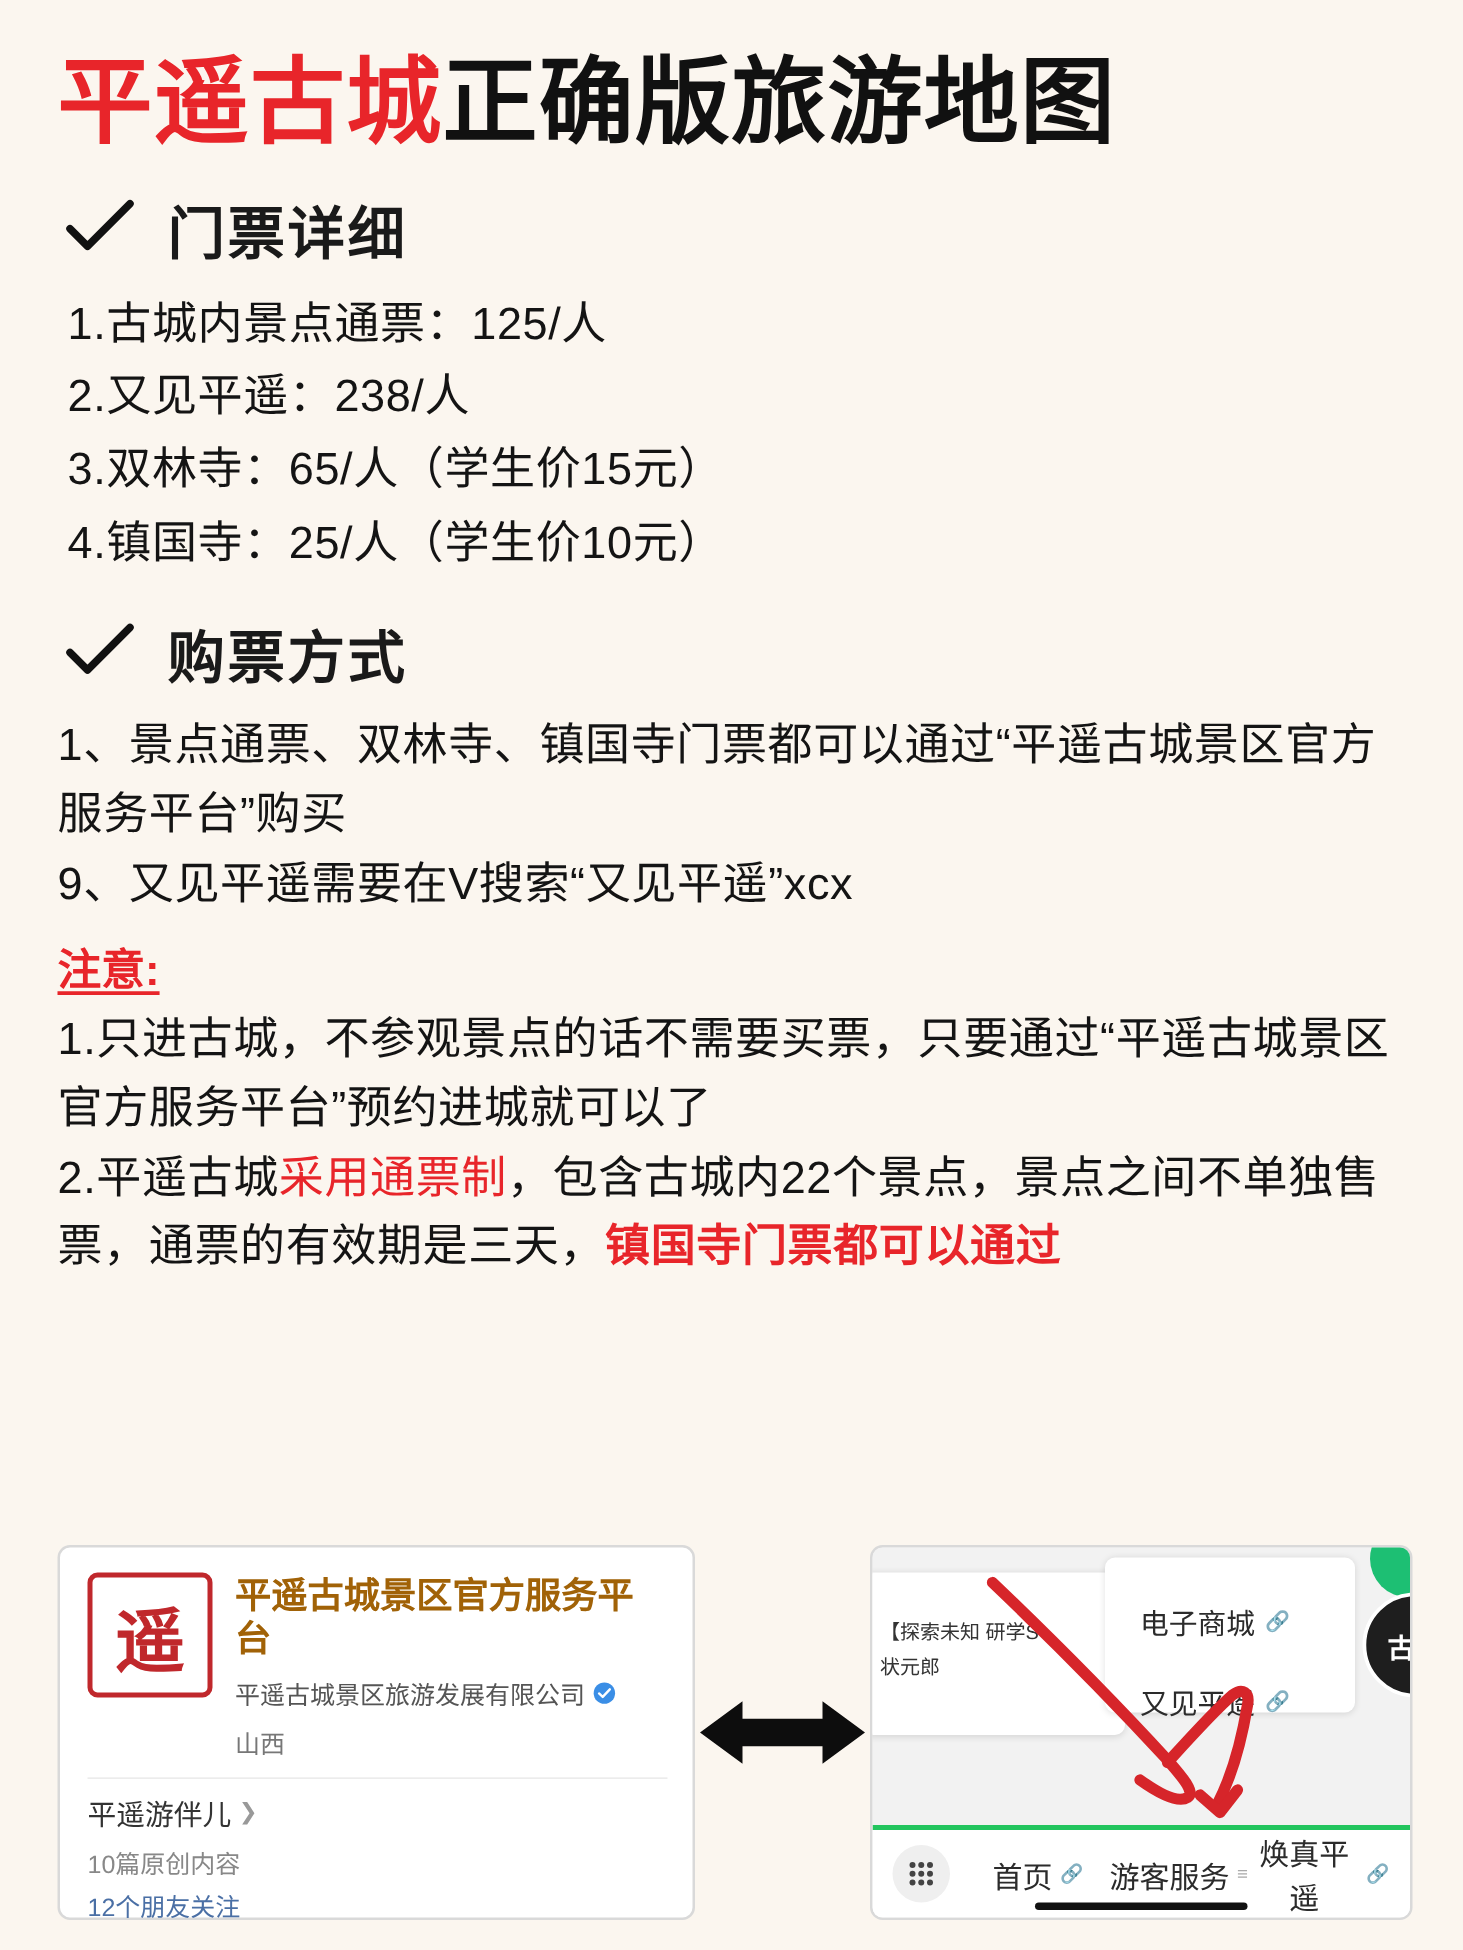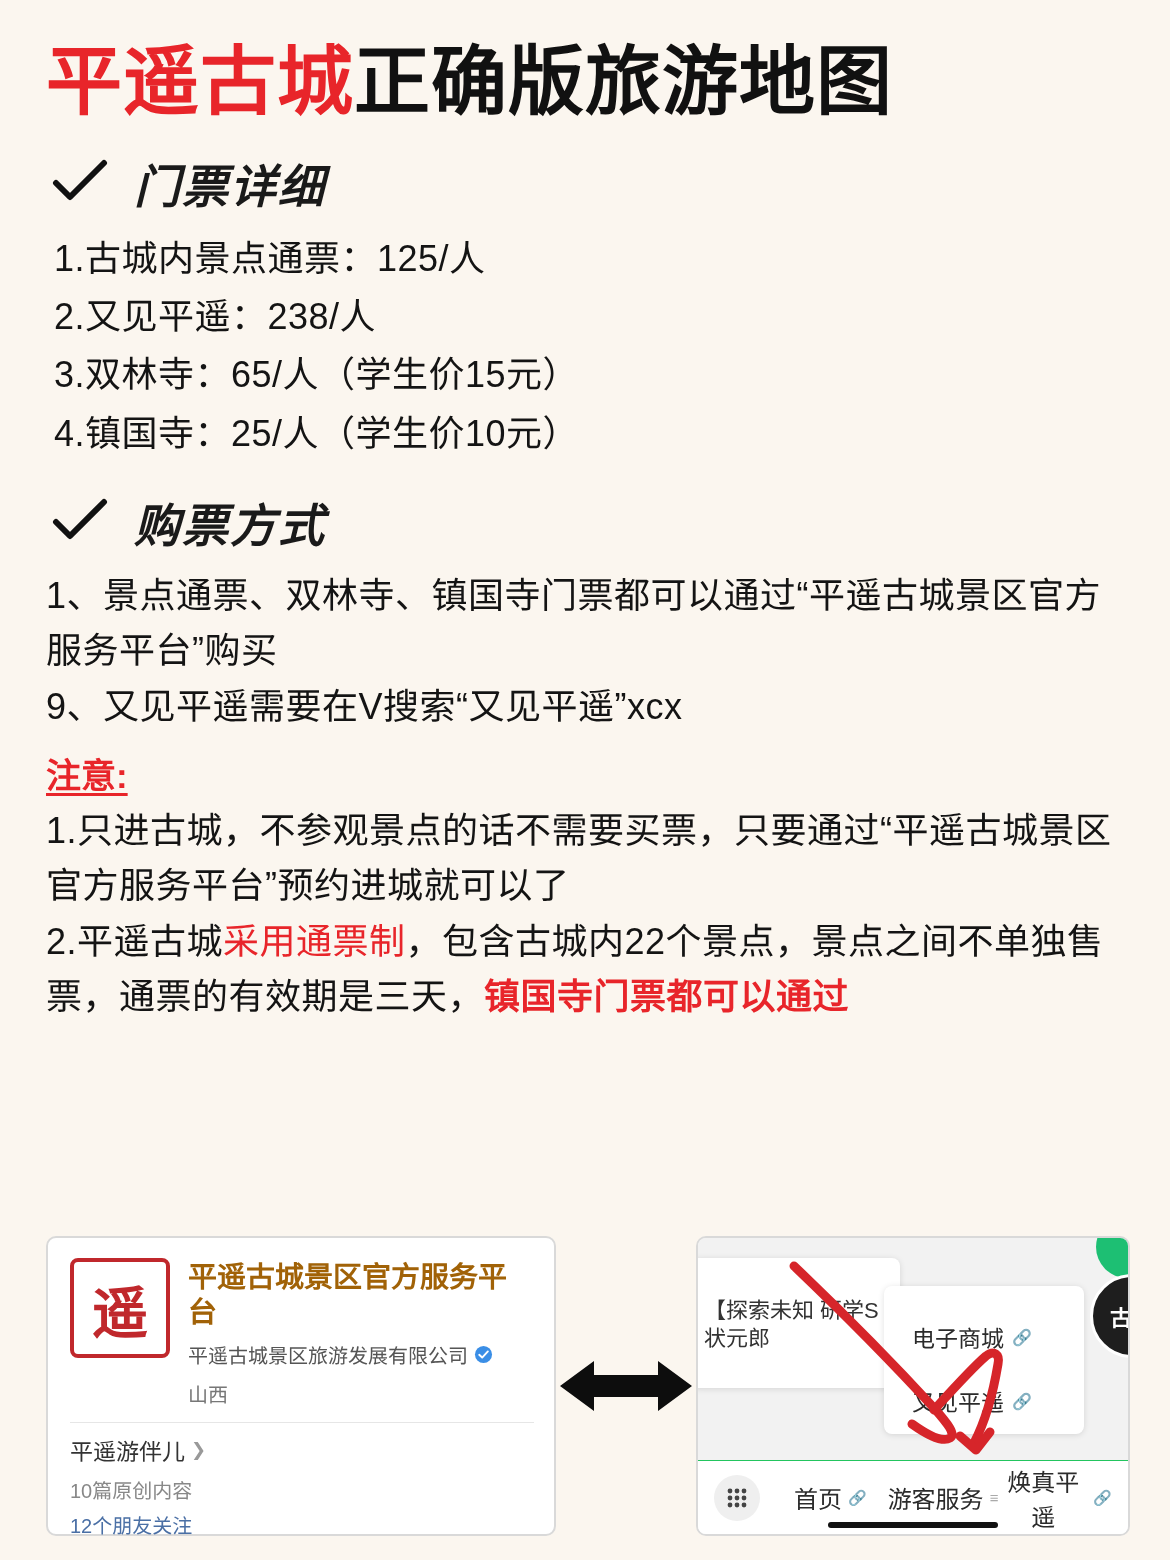--- a/index.html
+++ b/index.html
@@ -48,21 +48,20 @@
     width: 56px;
     height: 48px;
     flex: 0 0 auto;
   }
   .section-head h2 {
     font-size: 46px;
     font-weight: 900;
     margin: 0;
     letter-spacing: 2px;
     font-family: "DejaVu Sans", "Liberation Sans", sans-serif;
-    font-style: italic;
   }
   
   .list {
     margin: 0 0 0 14px;
   }
   .list .row {
     font-size: 36px;
     line-height: 1.62;
     letter-spacing: 0.5px;
     color: #141414;
@@ -195,21 +194,21 @@
     inset: 0;
     background: #f2f2f2;
   }
   .mp-panel {
     position: absolute;
     background: #fff;
     border-radius: 8px;
     box-shadow: 0 1px 6px rgba(0,0,0,.12);
   }
   .mp-text {
-    font-size: 22px;
+    font-size: 16px;
     color: #333;
   }
   .mp-item {
     font-size: 23px;
     color: #2b2b2b;
     display: flex;
     align-items: center;
     gap: 8px;
   }
   .mp-pin {
@@ -223,21 +222,21 @@
     align-items: center;
     justify-content: center;
     font-weight: 700;
     color: #fff;
   }
   .tabbar {
     position: absolute;
     left: 0; right: 0; bottom: 0;
     height: 74px;
     background: #fff;
-    border-top: 1px solid #22c55e;
+    border-top: 4px solid #22c55e;
     display: flex;
     align-items: center;
     padding: 0 16px;
     box-sizing: border-box;
     gap: 0;
   }
   .tab-grid {
     width: 46px;
     height: 46px;
     border-radius: 50%;
@@ -350,21 +349,21 @@
     </div>
 
     <div class="card card-right">
       <div class="mini-phone">
 
         <div class="mp-panel" style="left:-8px; top:20px; width:210px; height:130px; background:#fff;">
           <div class="mp-text" style="position:absolute; left:14px; top:34px;">【探索未知 研学S</div>
           <div class="mp-text" style="position:absolute; left:14px; top:62px;">状元郎</div>
         </div>
 
-        <div class="mp-panel" style="left:186px; top:8px; width:200px; height:148px;margin-top:40px;">
+        <div class="mp-panel" style="left:186px; top:8px; width:200px; height:124px;">
           <div class="mp-item" style="position:absolute; left:28px; top:34px;">
             <span>电子商城</span>
             <span class="mp-pin">🔗</span>
           </div>
           <div class="mp-item" style="position:absolute; left:28px; top:98px;">
             <span>又见平遥</span>
             <span class="mp-pin">🔗</span>
           </div>
         </div>
 

